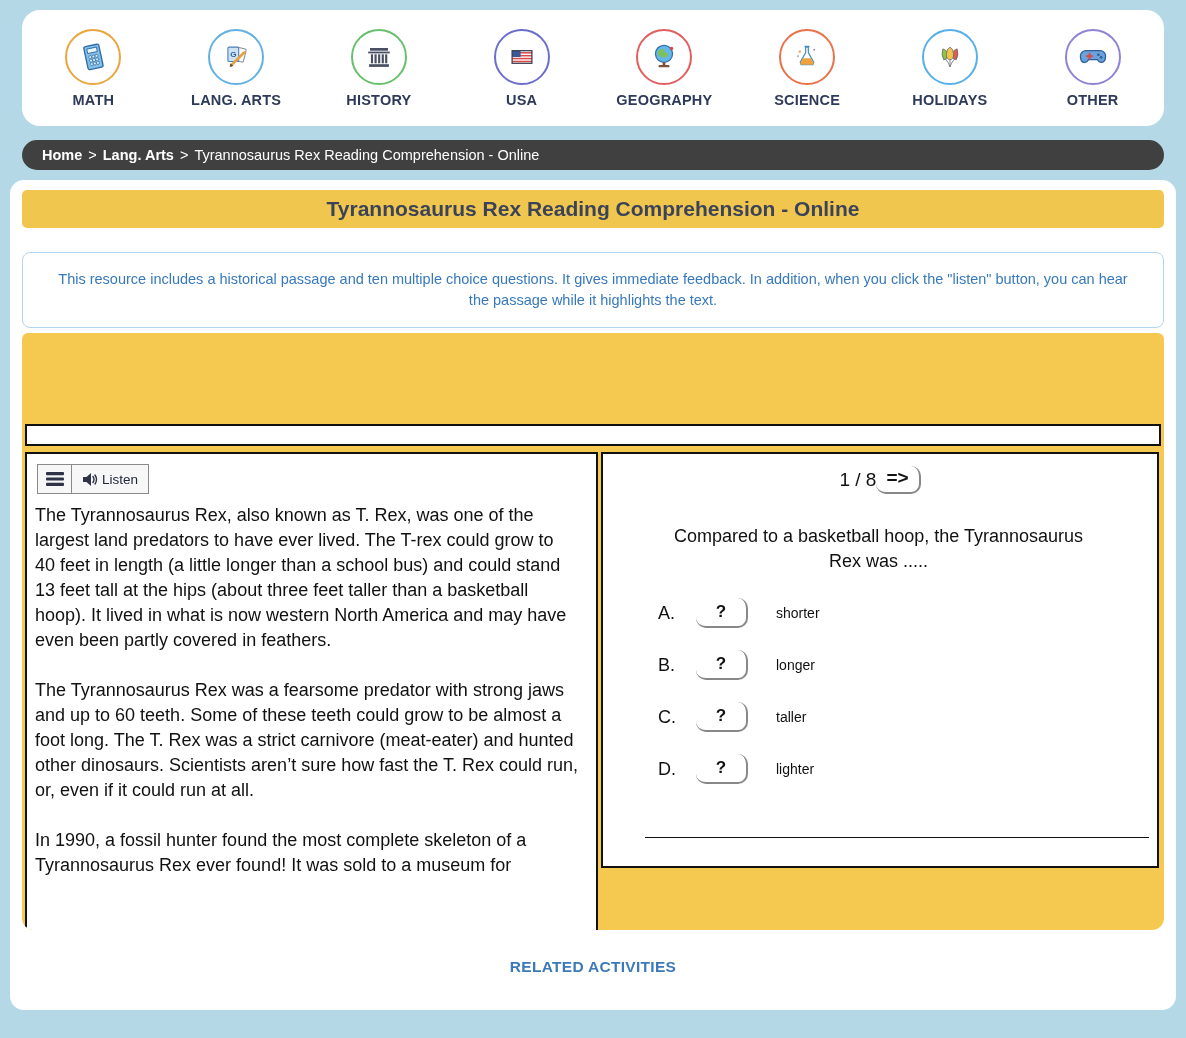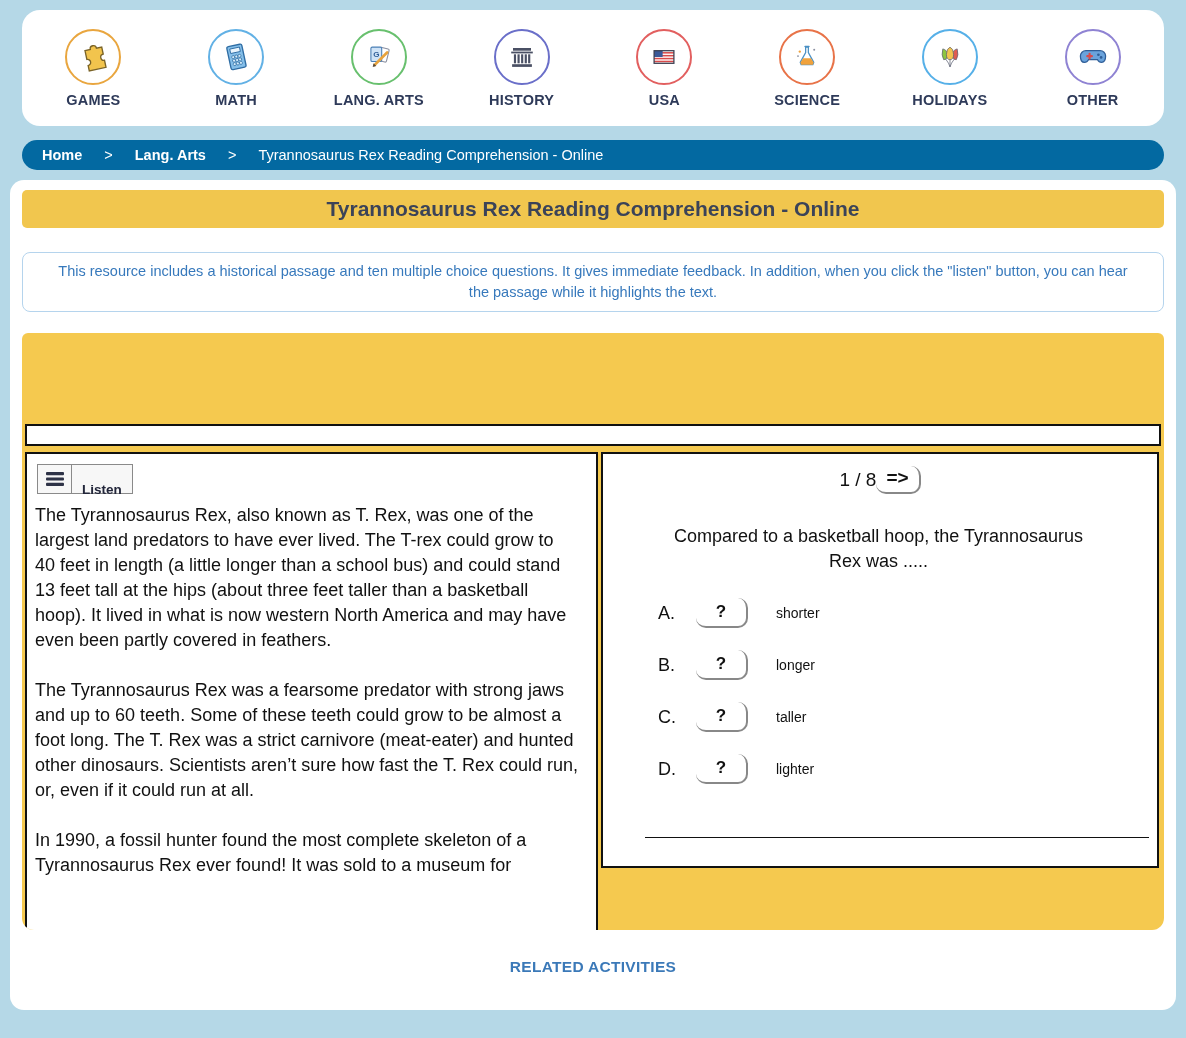--- a/index.html
+++ b/index.html
@@ -26,33 +26,33 @@
   .nav-item:nth-child(5) .nav-circle{border-color:#e25f5f;}
   .nav-item:nth-child(6) .nav-circle{border-color:#e87348;}
   .nav-item:nth-child(7) .nav-circle{border-color:#56b0e8;}
   .nav-item:nth-child(8) .nav-circle{border-color:#8f83d3;}
   .nav-item:nth-child(9) .nav-circle{border-color:#e25f66;}
   .nav-item:nth-child(10) .nav-circle{border-color:#e87348;}
   .nav-label{font-size:14.5px;font-weight:bold;color:#2e3a59;letter-spacing:.2px;white-space:nowrap;}
   
   .breadcrumb{
     position:absolute;left:22px;top:140px;width:1142px;height:30px;box-sizing:border-box;
-    background:#0369a1;border-radius:15px;display:flex;align-items:center;gap:22px;
+    background:#404040;border-radius:15px;display:flex;align-items:center;gap:6px;
     padding-left:20px;color:#fff;font-size:14.5px;
   }
   .crumb-strong{font-weight:bold;cursor:pointer;}
   
   .main-card{position:absolute;left:10px;top:180px;width:1166px;height:830px;background:#fff;border-radius:14px;}
   .title-bar{
     position:absolute;left:12px;top:10px;width:1142px;height:38px;background:#f1c64e;border-radius:5px;
     display:flex;align-items:center;justify-content:center;
   }
   .title-text{font-size:21px;font-weight:bold;color:#3b4358;}
   .desc-box{
-    position:absolute;left:12px;top:72px;width:1142px;height:60px;box-sizing:border-box;
+    position:absolute;left:12px;top:72px;width:1142px;height:76px;box-sizing:border-box;
     border:1.5px solid #b5d4ed;border-radius:8px;display:flex;align-items:center;justify-content:center;
     text-align:center;padding:6px 28px;
   }
   .desc-text{color:#3779bc;font-size:14.5px;line-height:21px;}
   
   .widget{
     position:absolute;left:12px;top:153px;width:1142px;height:597px;background:#f5c94f;
     border-radius:6px 6px 12px 12px;overflow:hidden;
   }
   .white-bar{
@@ -67,21 +67,21 @@
     position:absolute;left:579px;top:119px;width:558px;height:416px;background:#fff;
     border:2px solid #111;box-sizing:border-box;
   }
   
   .listen-group{display:inline-flex;margin:2px 0 0 2px;}
   .btn-menu,.btn-listen{
     background:#f7f7f7;border:1px solid #8a8a8a;height:30px;box-sizing:border-box;
     display:flex;align-items:center;justify-content:center;cursor:pointer;
   }
   .btn-menu{width:34px;border-right:none;}
-  .btn-listen{padding:0 10px;gap:20px;font-weight:bold;font-size:13.5px;color:#22263a;flex-direction:column;}
+  .btn-listen{padding:0 10px;gap:4px;font-weight:normal;font-size:13.5px;color:#22263a;}
   
   .passage{margin-top:9px;font-size:18px;line-height:25px;color:#111;}
   .passage p{margin:0 0 25px 0;}
   
   .quiz-header{margin-top:12px;display:flex;align-items:center;justify-content:center;}
   .progress{font-size:19px;color:#111;}
   .next-btn{
     font-size:19px;font-weight:bold;color:#111;background:#fff;cursor:pointer;
     border:2px solid #888;border-top:none;border-left:none;border-radius:10px;
     padding:1px 10px 3px 10px;font-family:"Liberation Sans",sans-serif;
@@ -102,28 +102,20 @@
   .related{
     position:absolute;left:0;right:0;top:778px;text-align:center;
     font-weight:bold;font-size:15.5px;color:#3b79b8;letter-spacing:.3px;cursor:pointer;
   }
 </style>
 </head>
 <body>
 
 <div class="nav-card">
 
-  <div class="nav-item">
-    <span class="nav-circle">
-      <svg width="36" height="36" viewBox="0 0 40 40">
-        <path d="M13 11 h6 a3.5 3.5 0 1 1 7 0 h6 v8 a3.5 3.5 0 1 0 0 7 v8 h-19 v-6 a3.5 3.5 0 1 0 0 -7 z" fill="#f2c44d" stroke="#7a6327" stroke-width="1.5" transform="rotate(-12 21 21)"></path>
-      </svg>
-    </span>
-    <span class="nav-label">GAMES</span>
-  </div>
 
   <div class="nav-item">
     <span class="nav-circle">
       <svg width="36" height="36" viewBox="0 0 40 40">
         <g transform="rotate(-12 20 20)">
           <rect x="12" y="7" width="17" height="26" rx="2" fill="#85bfe9" stroke="#2f6da4" stroke-width="1.5"></rect>
           <rect x="15" y="10" width="11" height="5" fill="#eaf5fd" stroke="#2f6da4" stroke-width="1"></rect>
           <g fill="#d6ecfa" stroke="#2f6da4" stroke-width="0.8">
             <circle cx="17" cy="19.5" r="1.7"></circle>
               <circle cx="20.5" cy="19.5" r="1.7"></circle>
@@ -182,20 +174,32 @@
           <rect x="9" y="20.9" width="22" height="1.7"></rect>
           <rect x="9" y="24.1" width="22" height="1.7"></rect>
         </g>
         <rect x="9" y="13" width="9.5" height="7" fill="#3b5998"></rect>
         <rect x="9" y="13" width="22" height="14" fill="none" stroke="#3a3f51" stroke-width="1.4"></rect>
       </svg>
     </span>
     <span class="nav-label">USA</span>
   </div>
 
+  <div class="nav-item">
+    <span class="nav-circle">
+      <svg width="36" height="36" viewBox="0 0 40 40">
+        <circle cx="20" cy="16.5" r="9.5" fill="#63b8e8" stroke="#2f6da4" stroke-width="1.4"></circle>
+        <path d="M13 14 q3 -4 7 -3 q-1 3 2 4 q4 1 2 4 q-4 3 -7 1 q-4 -2 -4 -6z" fill="#7cc15e"></path>
+        <circle cx="28.5" cy="10.5" r="1.8" fill="#d84a4a"></circle>
+        <rect x="18.5" y="26" width="3" height="3" fill="#7a5236"></rect>
+        <rect x="14" y="29" width="12" height="2.5" rx="1" fill="#7a5236"></rect>
+      </svg>
+    </span>
+    <span class="nav-label">GEOGRAPHY</span>
+  </div>
 
   <div class="nav-item">
     <span class="nav-circle">
       <svg width="36" height="36" viewBox="0 0 40 40">
         <polygon points="18.5,9 21.5,9 21.5,15 27.5,26 26.5,28.5 13.5,28.5 12.5,26 18.5,15" fill="#fff" stroke="#4a90c4" stroke-width="1.4"></polygon>
         <polygon points="15.7,21.5 24.3,21.5 27.3,26.2 26.5,28.5 13.5,28.5 12.7,26.2" fill="#f0a23c"></polygon>
         <rect x="17" y="7.5" width="6" height="1.8" rx="0.9" fill="#4a90c4"></rect>
         <circle cx="12" cy="14" r="1.3" fill="#f0a23c"></circle>
         <circle cx="28" cy="12" r="1.1" fill="#8a8fa0"></circle>
         <circle cx="10" cy="19" r="1" fill="#8a8fa0"></circle>

